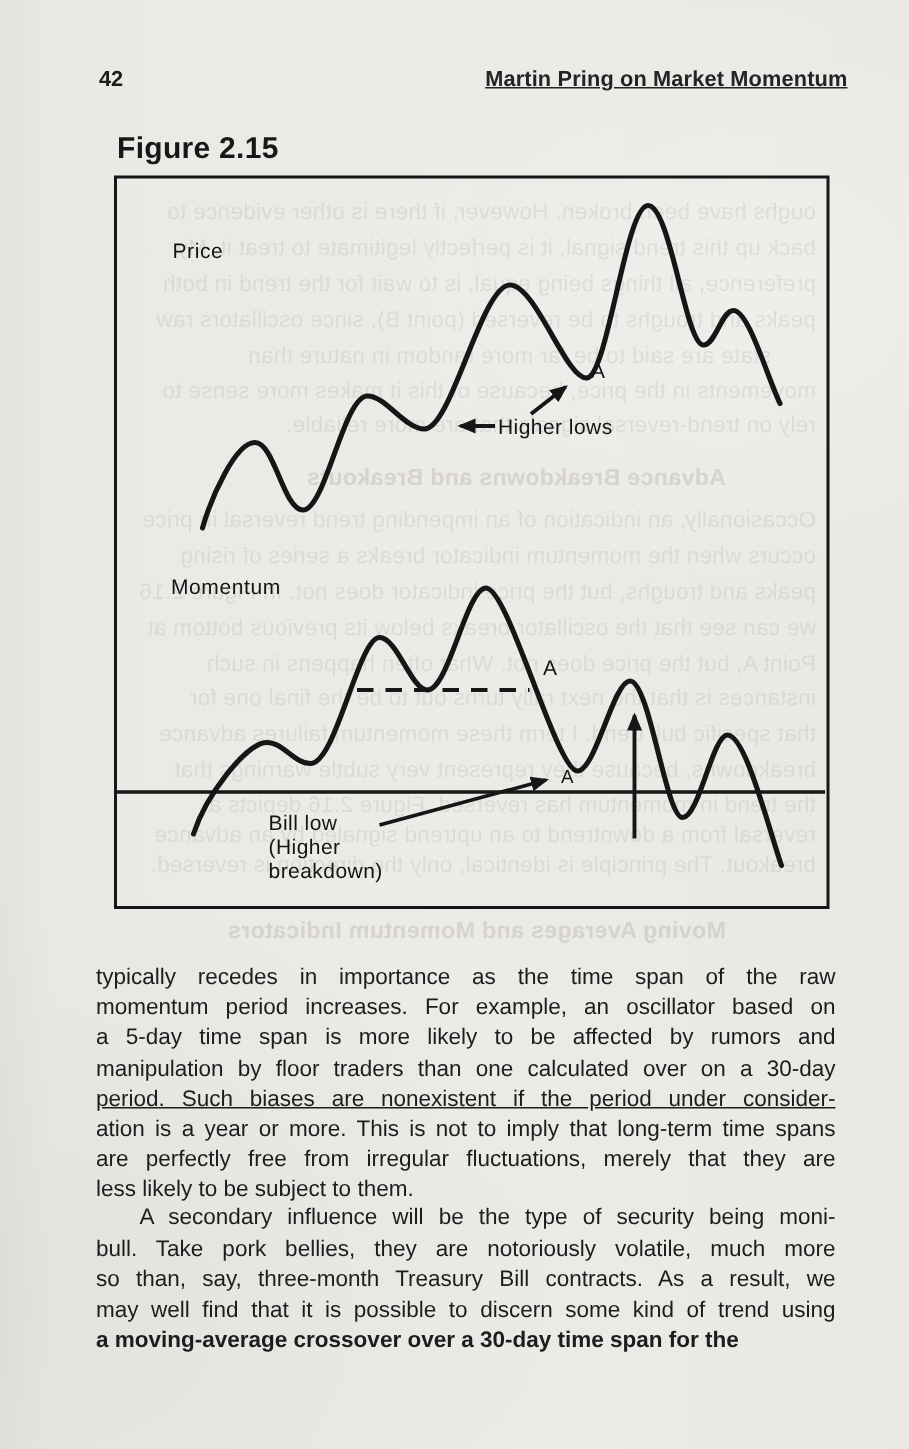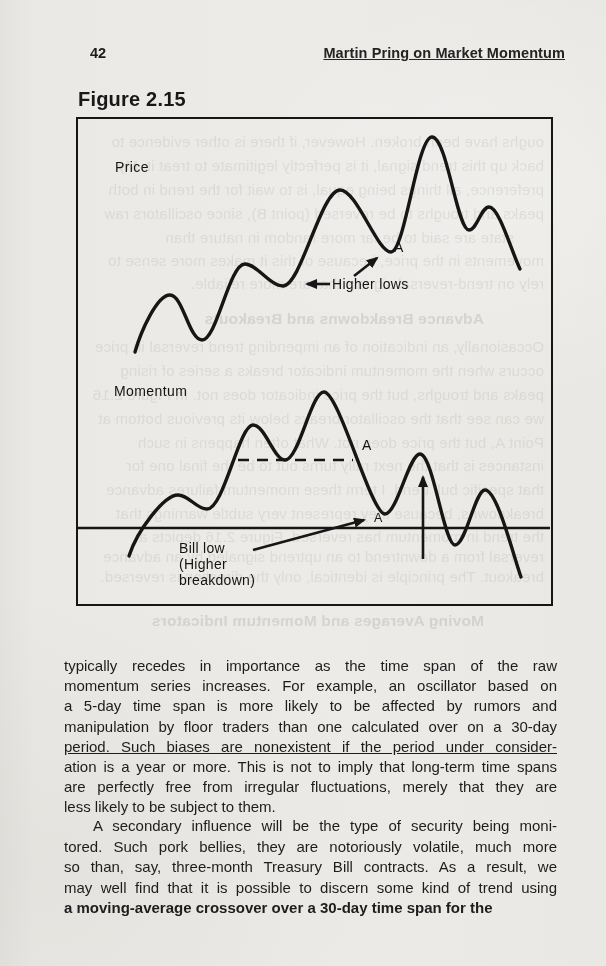--- a/index.html
+++ b/index.html
@@ -28,38 +28,38 @@
     z-index:1;pointer-events:none;
   }
   .bleed-line{
     position:absolute;left:0;width:500px;
     font-size:15px;color:#84827c;opacity:.15;
     white-space:nowrap;letter-spacing:.2px;
     filter:blur(.4px);
   }
   .bleed-line.bold{font-weight:700;opacity:.22;font-size:15.5px;}
   
-  #page-number{left:90px;top:45px;font-size:14.5px;font-weight:700;color:#1c1c1c;z-index:2;text-align:right;}
+  #page-number{left:66px;top:45px;font-size:14.5px;font-weight:700;color:#1c1c1c;z-index:2;text-align:right;}
   #running-title{right:41px;top:45px;font-size:14.5px;font-weight:700;color:#242424;z-index:2;letter-spacing:.1px;text-decoration:underline;}
   
   #figure-label{left:78px;top:88px;font-size:20px;font-weight:700;color:#181818;z-index:2;letter-spacing:.2px;}
   #figure-box{
     left:76px;top:117px;width:477px;height:489px;
     border:2.5px solid #161616;box-sizing:border-box;z-index:2;
   }
   #figure-svg{position:absolute;left:0;top:0;}
   .fig-label{position:absolute;font-size:14px;color:#141414;letter-spacing:.4px;white-space:nowrap;}
   .fig-note{position:absolute;font-size:14px;color:#141414;letter-spacing:.3px;white-space:nowrap;line-height:16px;}
   .fig-point{position:absolute;font-size:14px;color:#141414;letter-spacing:.3px;}
   
   .body-line{
     position:absolute;left:64px;width:493px;height:20px;
     font-size:15px;color:#1d1d1d;
     text-align:justify;text-align-last:justify;
-    white-space:normal;z-index:2;margin-top:14px;
+    white-space:normal;z-index:2;
   }
   .body-line.lastline{text-align-last:left;}
   .body-line.indent{padding-left:29px;width:464px;}
 </style>
 </head>
 <body>
 
 <div id="page">
 
   <div id="bleed">
@@ -131,27 +131,27 @@
     <div class="fig-note" style="left:101px;top:421px;">
       <div>Bill low</div>
       <div>(Higher</div>
       <div>breakdown)</div>
     </div>
 
   </div>
 
   <div id="body-text">
       <div class="body-line" style="top: 643px;">typically recedes in importance as the time span of the raw</div>
-      <div class="body-line" style="top: 663.2px;">momentum series increases. For example, an oscillator based on</div>
+      <div class="body-line" style="top: 663.2px;">momentum period increases. For example, an oscillator based on</div>
       <div class="body-line" style="top: 683.4px;">a 5-day time span is more likely to be affected by rumors and</div>
       <div class="body-line" style="top: 703.6px;">manipulation by floor traders than one calculated over on a 30-day</div>
       <div class="body-line" style="top: 723.8px; text-decoration: underline;">period. Such biases are nonexistent if the period under consider-</div>
       <div class="body-line" style="top: 744px;">ation is a year or more. This is not to imply that long-term time spans</div>
       <div class="body-line" style="top: 764.2px;">are perfectly free from irregular fluctuations, merely that they are</div>
       <div class="body-line lastline" style="top: 784.4px;">less likely to be subject to them.</div>
       <div class="body-line indent" style="top: 803px;">A secondary influence will be the type of security being moni-</div>
-      <div class="body-line" style="top: 823.5px;">tored. Such pork bellies, they are notoriously volatile, much more</div>
+      <div class="body-line" style="top: 823.5px;">bull. Take pork bellies, they are notoriously volatile, much more</div>
       <div class="body-line" style="top: 844px;">so than, say, three-month Treasury Bill contracts. As a result, we</div>
       <div class="body-line" style="top: 864.5px;">may well find that it is possible to discern some kind of trend using</div>
       <div class="body-line lastline" style="top: 885px; font-weight: bold;">a moving-average crossover over a 30-day time span for the</div>
     </div>
 
 </div>
 
 </body></html>

